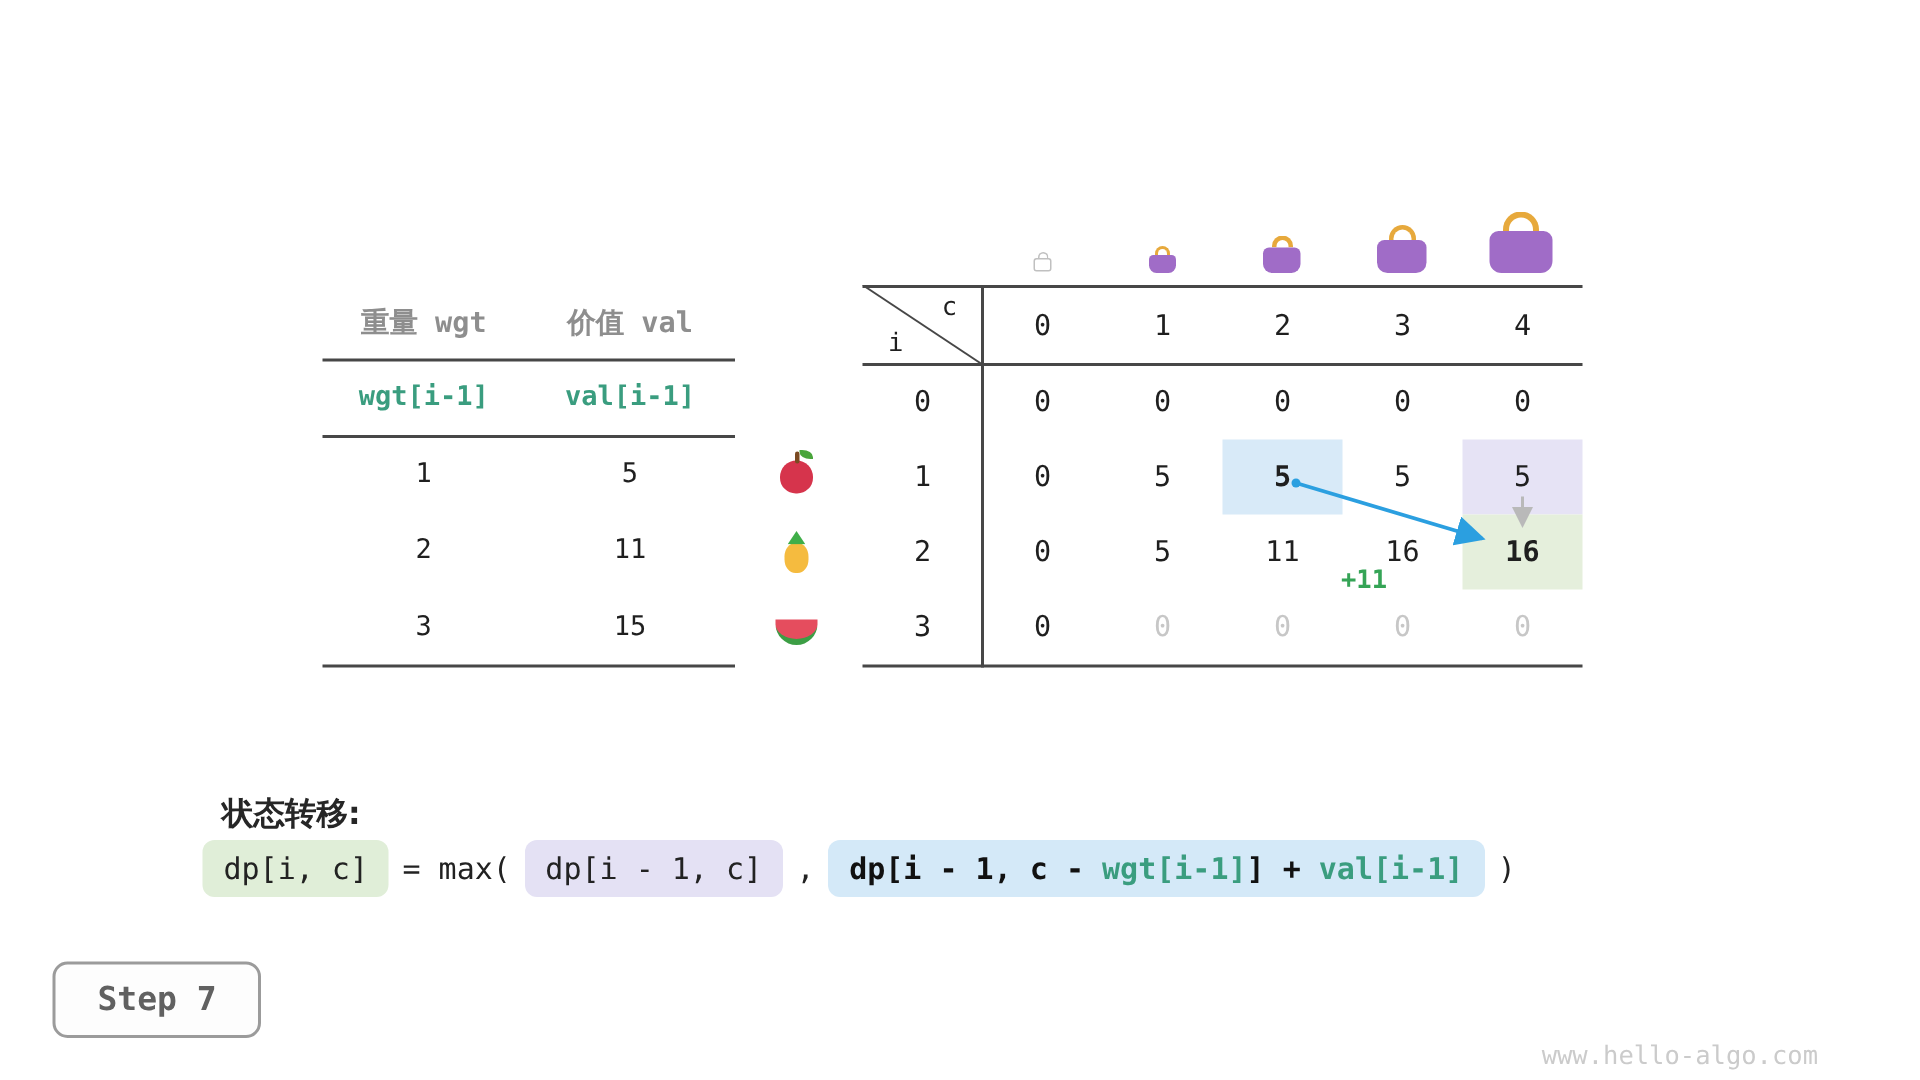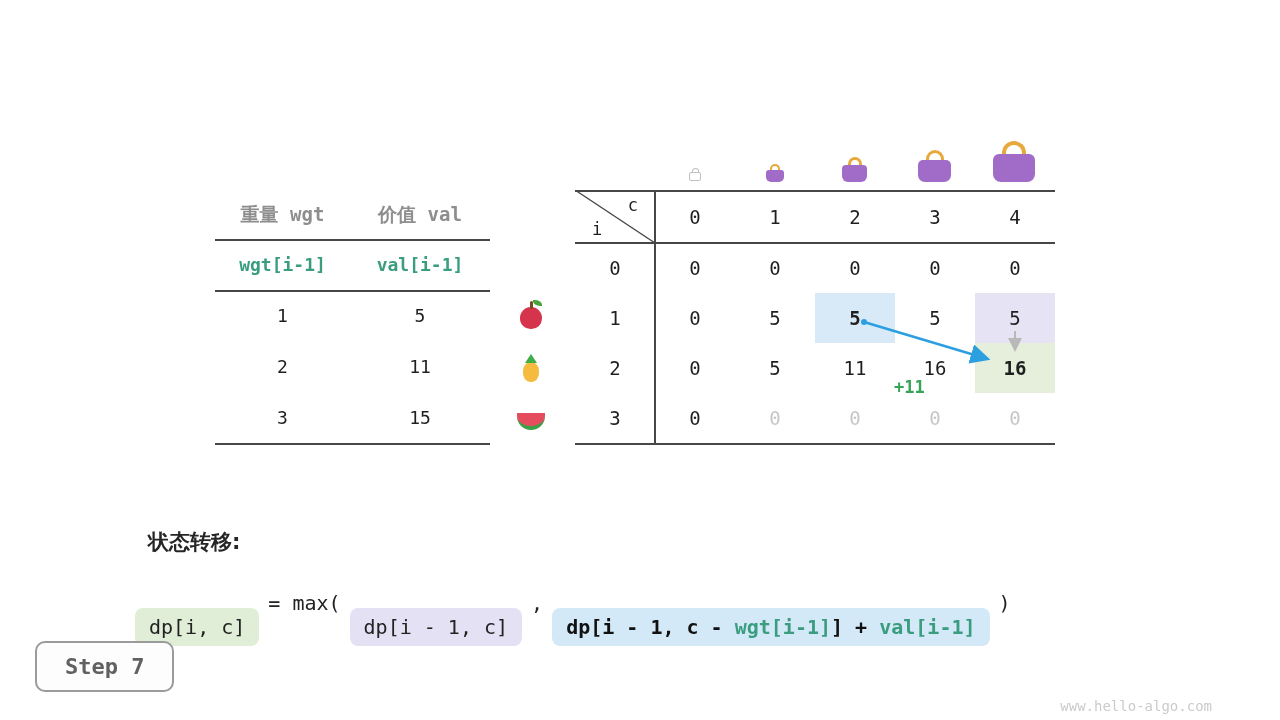--- a/index.html
+++ b/index.html
@@ -71,34 +71,34 @@
   .bag-o .bag-body { width: 12px; height: 9px; background: transparent; border: 1.5px solid #c0c0c0; border-radius: 2px; }
 
   
   .arrows { position: absolute; left: 0; top: 0; pointer-events: none; }
   .arrow-label { position: absolute; left: 894px; top: 337px; font-size: 17px; font-weight: bold; color: #35a456; margin-top: 40px; }
 
   
   .transition-title { position: absolute; left: 148px; top: 528px; font-size: 21px; font-weight: 700; color: #262626; }
   .formula { position: absolute; left: 135px; top: 560px; display: flex; align-items: center; gap: 9px;
              font-size: 20px; color: #222; }
-  .chip { padding: 7px 14px; border-radius: 8px; white-space: pre; margin-top: 48px; }
+  .chip { padding: 7px 14px; border-radius: 8px; white-space: pre; }
   .chip-green { background: #e0eed8; }
   .chip-purple { background: #e4e1f4; }
   .chip-blue { background: #d4e9f8; font-weight: bold; color: #111; }
   .teal { color: #3a9d7f; }
   .op { white-space: pre; }
 
   
   .step-btn { position: absolute; left: 35px; top: 641px; height: 51px; padding: 0 28px;
               border: 2px solid #9b9b9b; border-radius: 10px; background: #fdfdfd;
               display: flex; align-items: center; justify-content: center;
               font-family: "DejaVu Sans Mono", "Liberation Mono", monospace;
               font-size: 22px; font-weight: bold; color: #616161; }
-  .watermark { position: absolute; right: 68px; bottom: 6px; font-size: 14px; color: #cbcbcb;
+  .watermark { position: absolute; right: 68px; bottom: 6px; font-size: 17px; color: #cbcbcb;
                font-family: "DejaVu Sans Mono", "Liberation Mono", monospace; }
 </style>
 </head>
 <body>
 
 <div class="stage">
 
   <div class="item-table mono">
     <div class="it-row it-head">
       <span>重量 wgt</span>

